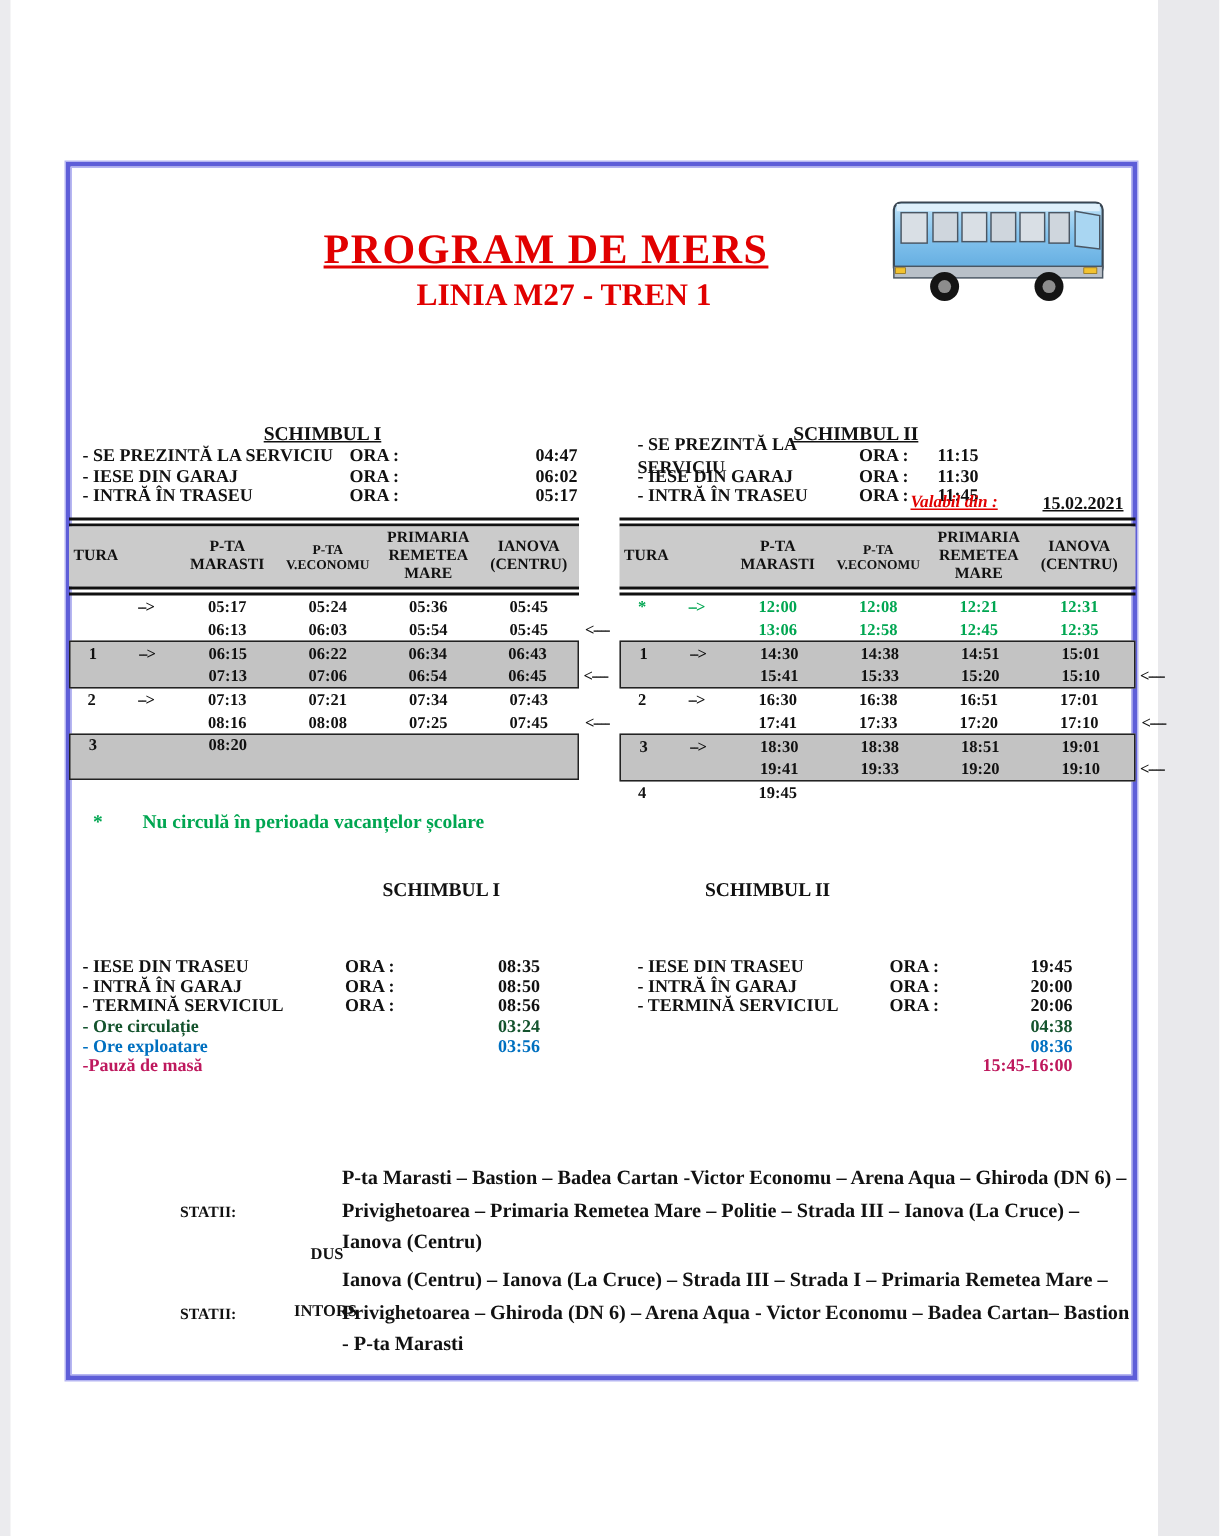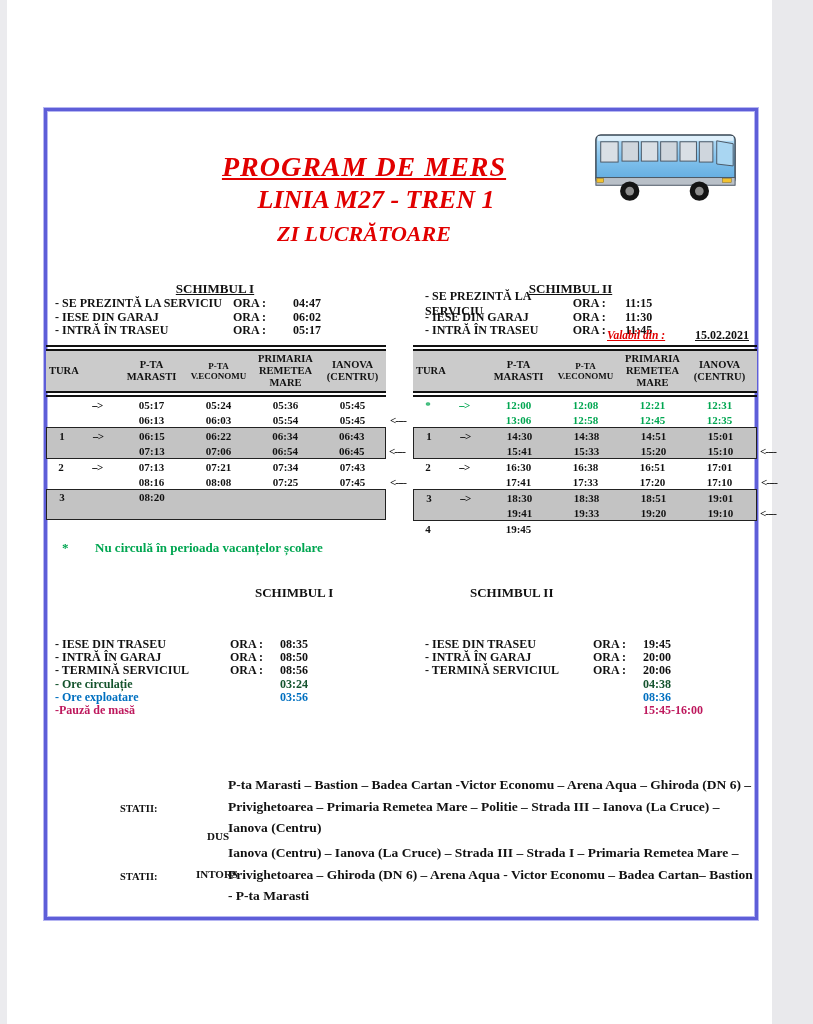--- a/index.html
+++ b/index.html
@@ -7,31 +7,31 @@
     width:813px;height:1024px;position:relative;background:#ffffff;
     font-family:"Liberation Serif", serif; color:#111; overflow:hidden;
   }
   .photo-band-right{position:absolute;top:0;right:0;width:41px;height:1024px;background:#e9e9ec;z-index:0;}
   .photo-band-left{position:absolute;top:0;left:0;width:7px;height:1024px;background:#ebebee;z-index:0;}
   .frame{position:absolute;left:44px;top:108px;width:708px;height:806px;
     border:3px solid #5e5ed8; box-shadow:0 0 0 1px #b6b6f2, inset 0 0 0 1px #b6b6f2; z-index:1;}
   .abs{position:absolute;z-index:2;}
 
   
-  .title-block{left:44px;top:152px;width:640px;text-align:center;color:#e10000;font-style:italic;font-weight:bold;}
+  .title-block{left:44px;top:152px;width:640px;text-align:center;color:#e10000;font-weight:bold;}
   .t1{font-size:28px;text-decoration:underline;letter-spacing:1px;line-height:1.1;}
-  .t2{font-size:26px;line-height:1.3;padding-left:24px;}
+  .t2{font-size:21px;line-height:1.3;padding-left:24px;}
   .t3{font-size:13.5px;line-height:1.5;}
   .t4{font-size:22px;line-height:1.3;margin-top:3px;}
 
   
   .sh-title{font-size:13px;font-weight:bold;text-align:center;text-decoration:underline;}
   .srows{display:flex;flex-direction:column;}
   .srow{display:flex;font-size:12px;font-weight:bold;height:13.4px;align-items:center;}
-  .srow .tm{flex:1;text-align:left;}
+  .srow .tm{flex:1;text-align:right;}
   .ts-l .lb{width:178px;} .ts-l .oa{width:60px;}
   .ts-r .lb{width:155px;} .ts-r .oa{width:55px;} .ts-r .tm{flex:none;width:60px;text-align:left;}
   .bs .srow{height:13.2px;}
   .bs-l .lb{width:175px;} .bs-l .oa{width:50px;}
   .bs-r .lb{width:168px;} .bs-r .oa{width:50px;}
   .purple{color:#14532d;} .blue{color:#0070c0;} .redtx{color:#be185d;}
 
   .valid-label{left:607px;top:329px;color:#e10000;font-style:italic;font-weight:bold;font-size:11.5px;text-decoration:underline;}
   .valid-date{left:695px;top:328px;font-weight:bold;font-size:12px;text-decoration:underline;}
 
@@ -67,21 +67,20 @@
 </head>
 <body>
 
 <div class="photo-band-left"></div>
 <div class="photo-band-right"></div>
 <div class="frame"></div>
 
 <div class="abs title-block">
   <div class="t1">PROGRAM DE MERS</div>
   <div class="t2">LINIA  M27   - TREN 1</div>
-  <div class="t4">ZI LUCRĂTOARE</div>
 </div>
 
 <div class="abs" style="left:593px;top:120px;width:145px;height:88px;">
   <svg width="145" height="88" viewBox="0 0 150 88">
     <defs>
       <linearGradient id="busbody" x1="0" y1="0" x2="0" y2="1">
         <stop offset="0" stop-color="#bfe2f7"></stop>
           <stop offset="0.45" stop-color="#85c4ee"></stop>
           <stop offset="1" stop-color="#5ea9de"></stop>
       </linearGradient>

